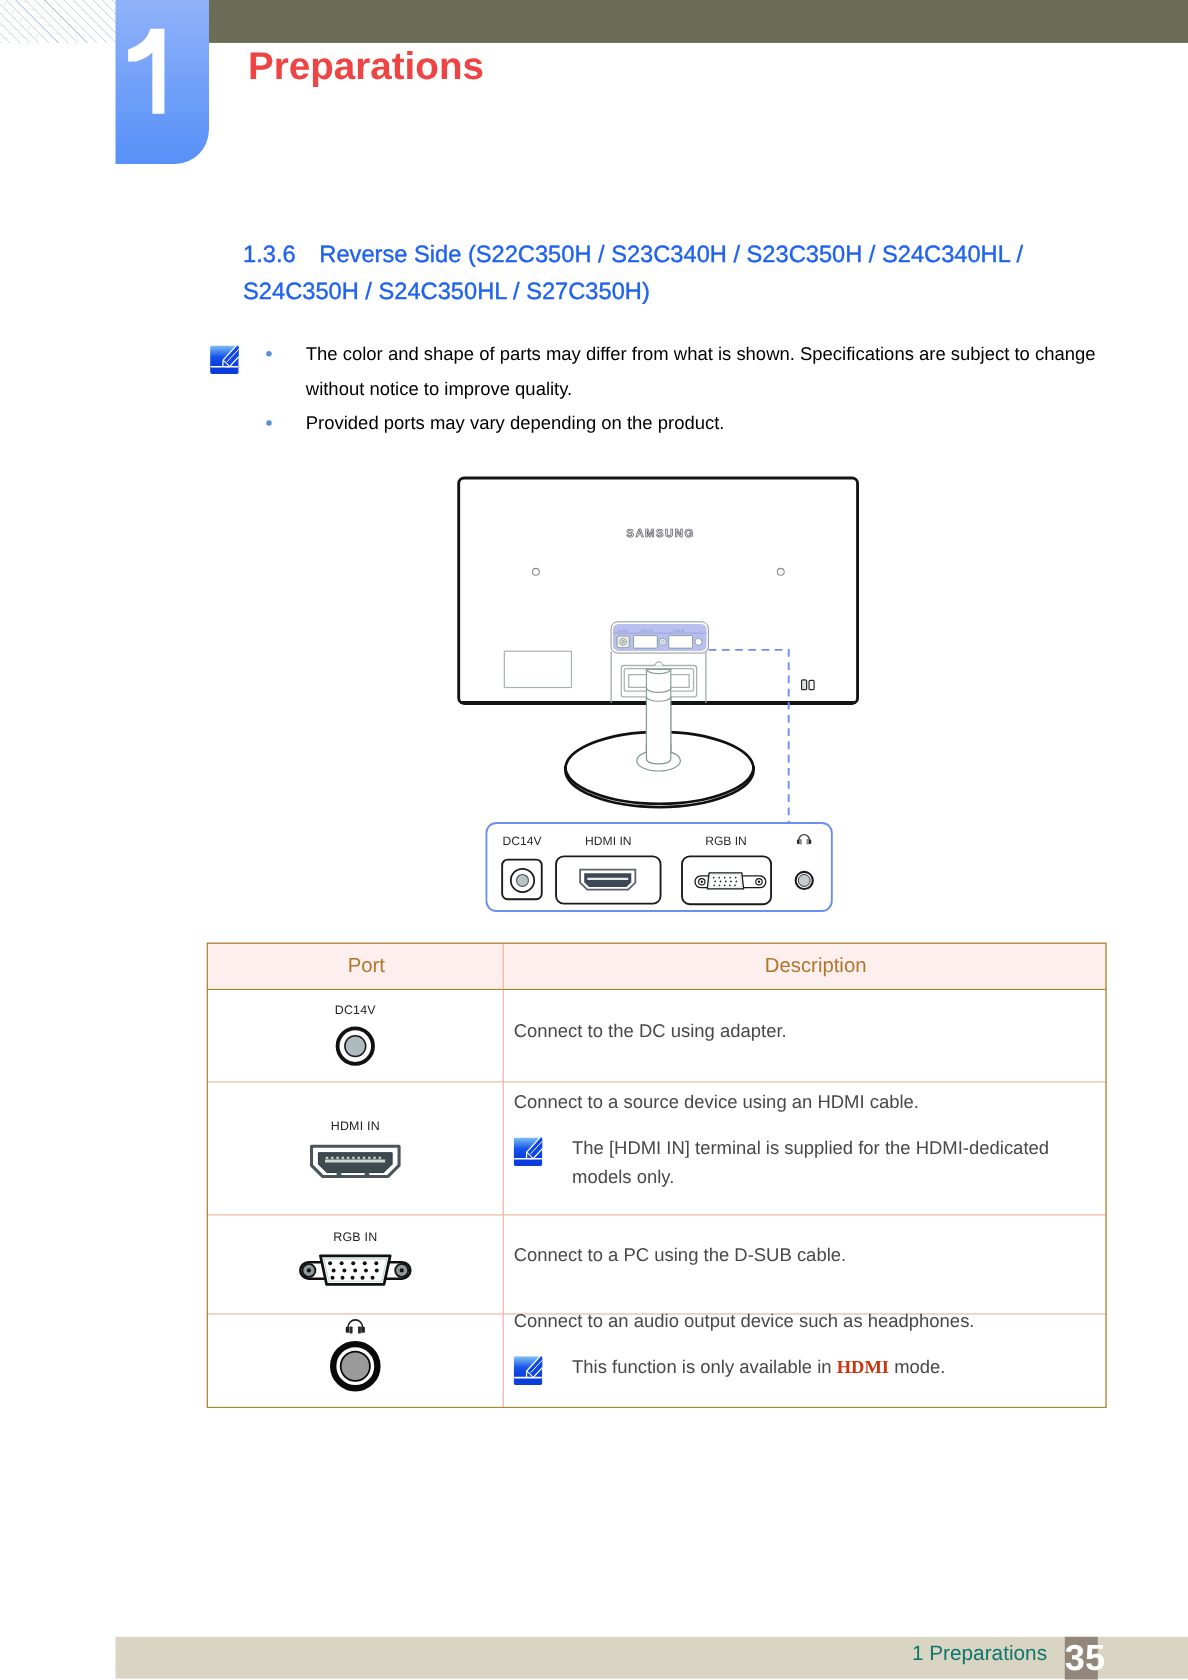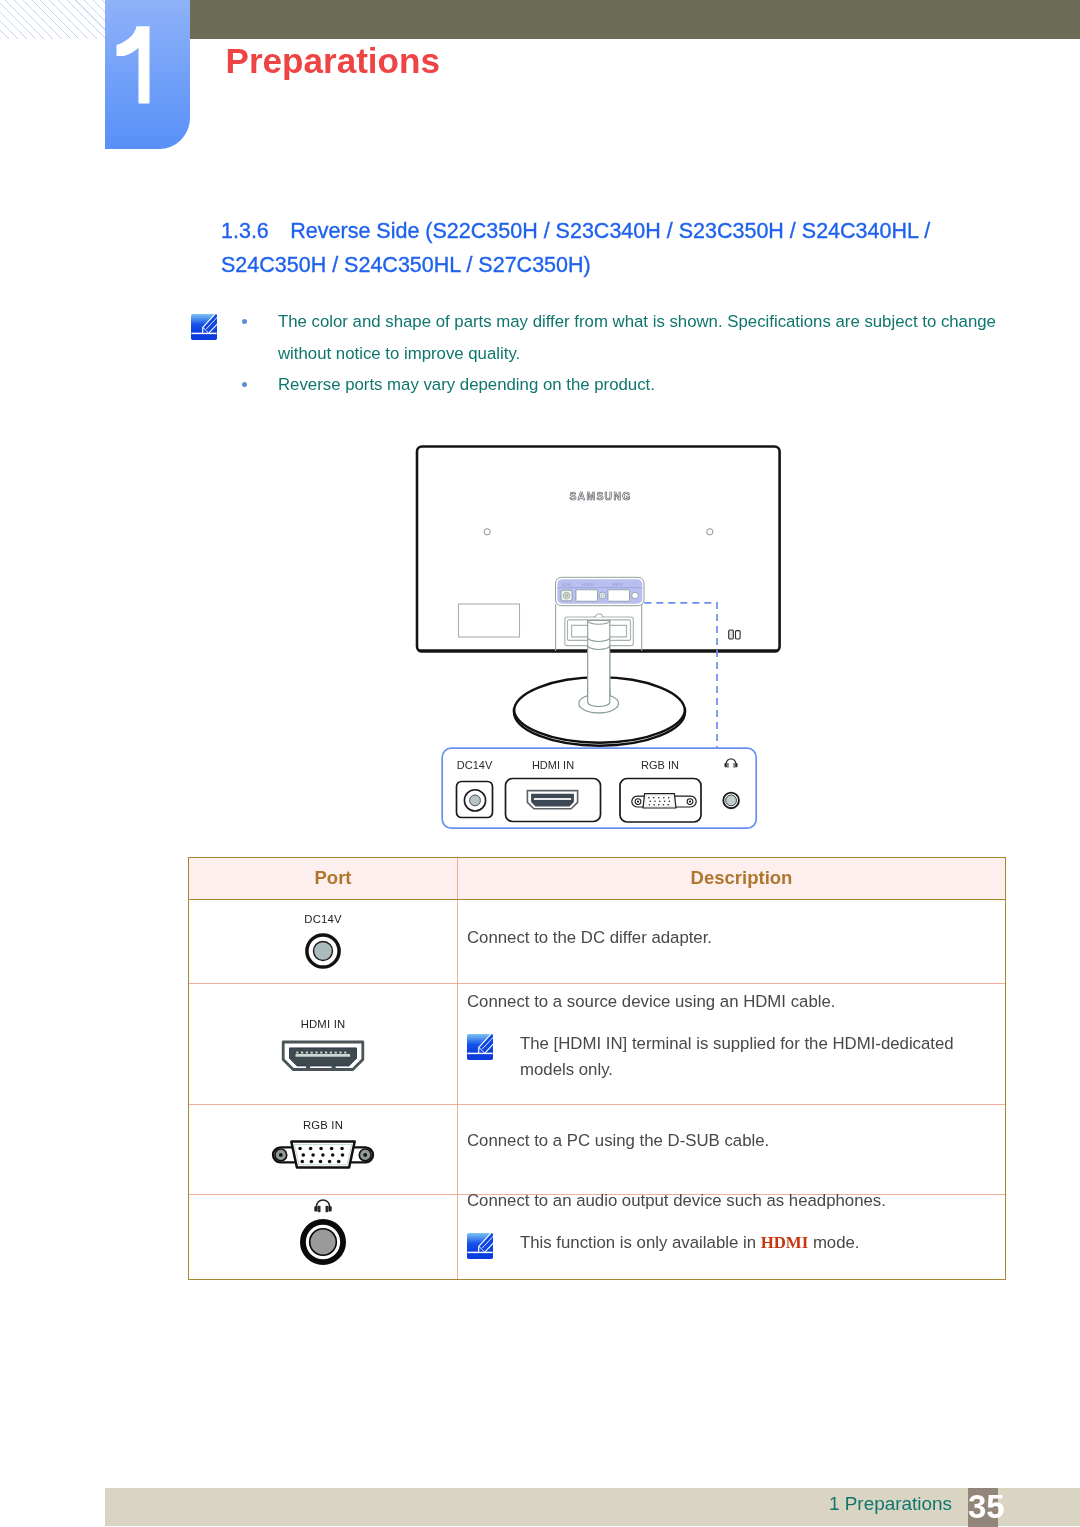--- a/index.html
+++ b/index.html
@@ -17,34 +17,34 @@
   #chaptab { position:absolute; left:105px; top:0; width:85.3px; height:148.6px;
      background:linear-gradient(180deg,#8FB2F9 0%, #5790F8 100%);
      border-bottom-right-radius:31px; }
   #chapnum { position:absolute; left:0; top:0; }
   #chaptitle { position:absolute; left:225.5px; top:40.5px; font-size:35.1px; color:#ef4444; font-weight:bold; line-height:40px;}
   #sectitle { position:absolute; left:189px; top:214px; width:715px; font-size:21.5px;
     color:#1E62EE; line-height:34px;margin-left:32px;
     -webkit-text-stroke:0.35px #1E62EE; }
   #noteicon1 { position:absolute; left:191px; top:314px; width:26px; height:26px;}
   #bullets { position:absolute; left:238px; top:306px; width:760px; }
-  .blrow { position:relative; padding-left:40px; font-size:16.8px; color:#0f766e; line-height:31.5px; }
+  .blrow { position:relative; padding-left:40px; font-size:16.8px; color:#000000; line-height:31.5px; }
   .blrow .dot { position:absolute; left:4px; top:13px; width:5px; height:5px; border-radius:50%; background:#5C8FD8; }
   #diagram { display:block; }
   #footbar { position:absolute; left:105px; top:1488px; width:975px; height:38px; background:#DAD5C2; }
   #foottext { position:absolute; left:829px; top:1491px; font-size:18.9px; color:#0f766e; line-height:26px;}
   #pagebox { position:absolute; left:968px; top:1488px; width:30px; height:39px; background:#92867B; }
   #pagenum { color:#fff; font-size:33px; font-weight:bold; text-align:center; line-height:1; padding-top:2px; }
   
   #ptable { position:absolute; left:188px; top:856.5px; width:818px; border-collapse:collapse;
       table-layout:fixed; }
   #ptable col.c1 { width:269px; }
   #ptable th, #ptable td { border-left:1px solid #EFAF9C; border-right:1px solid #EFAF9C;
       border-top:1px solid #EFAF9C; border-bottom:1px solid #EFAF9C; padding:0; vertical-align:middle; }
-  #ptable thead th { background:#FDEFED; color:#B0762E; font-size:18.5px; font-weight:bold; height:42px;
+  #ptable thead th { background:#FDEFED; color:#B0762E; font-size:18.5px; font-weight:normal; height:42px;
       border-bottom:1.6px solid #A8862F; text-align:center;padding-left:20px; }
   #ptable tbody td { font-size:16.8px; color:#484848; }
   .tbl-frame { position:absolute; left:188px; top:856.5px; width:818px; height:423px;
       border:1.6px solid #A8862F; pointer-events:none; z-index:5; }
   .desc { padding:0 0 0 9px; line-height:26.1px; position:relative; }
   .portcell { text-align:center; }
   .portlbl { position:relative; }
   .portlbl { font-size:11.3px; color:#222; letter-spacing:.2px; display:block; position:relative; }
   .tnote { display:flex; margin-top:16px; line-height:26px; }
   .tnote .ni { flex:0 0 26px; margin-right:27px; line-height:0; align-self:flex-start; margin-top:3px; }
@@ -75,23 +75,23 @@
   </linearGradient>
       </defs>
   <rect x="0" y="0" width="26" height="26" rx="1.8" fill="url(#ngrad)"></rect>
   <path d="M0.4 19.4 H25.6" stroke="#fff" stroke-width="1.5" fill="none"></path>
   <path d="M25.4 -1.4 L11.8 13.4 L11.6 19.0 L17.6 19.4 L29.0 7.0 Z" fill="#0F46E4" stroke="#fff" stroke-width="1.15" stroke-linejoin="round"></path>
   <path d="M11.8 13.4 L15.2 16.5 L17.6 19.4" stroke="#fff" stroke-width="0.95" fill="none"></path>
   <path d="M27.2 2.2 L15.4 14.9" stroke="#fff" stroke-width="0.9" fill="none"></path>
 </svg></div>
 <div id="bullets">
     <div class="blrow"><span class="dot"></span><span>The color and shape of parts may differ from what is shown. Specifications are subject to change without notice to improve quality.</span></div>
-    <div class="blrow"><span class="dot"></span><span>Reverse ports may vary depending on the product.</span></div>
+    <div class="blrow"><span class="dot"></span><span>Provided ports may vary depending on the product.</span></div>
   </div>
-<div style="position:absolute;left:400px;top:432px;width:400px;height:420px">
+<div style="position:absolute;left:400px;top:420px;width:400px;height:420px">
 <svg id="diagram" width="400" height="420" viewBox="0 0 400 420" shape-rendering="geometricPrecision">
 
   <g>
     <ellipse cx="199.5" cy="279.5" rx="85.6" ry="34.2" fill="#fff" stroke="#111" stroke-width="2.4"></ellipse>
     <path d="M113.9 276.5 a85.6 34.2 0 0 0 171.2 0" fill="none" stroke="#111" stroke-width="2.4"></path>
   </g>
 
   <g stroke="#8d9e9c" fill="#fff" stroke-width="1.15">
     <path d="M187.7 188.5 v82 h22.1 v-82 z"></path>
     <ellipse cx="198.7" cy="188.5" rx="11.05" ry="3.8"></ellipse>
@@ -242,21 +242,21 @@
   <tbody>
     <tr style="height:84.5px">
       <td class="portcell">
         <span class="portlbl" style="top:10px">DC14V</span>
         <svg width="46" height="46" viewBox="0 0 46 46" style="margin-top:13px">
           <circle cx="23" cy="23" r="16.1" fill="#fff" stroke="#111" stroke-width="3.5"></circle>
           <circle cx="23" cy="23" r="9.5" fill="#acbcbe" stroke="#1b1b1b" stroke-width="1.4"></circle>
         </svg>
       </td>
       <td>
-        <div class="desc" style="top:-3px"><span>Connect to the DC differ adapter.</span></div>
+        <div class="desc" style="top:-3px"><span>Connect to the DC using adapter.</span></div>
       </td>
     </tr>
     <tr style="height:121px">
       <td class="portcell">
         <span class="portlbl" style="top:6px">HDMI IN</span>
         <svg width="84" height="32" viewBox="0 0 84 32" style="margin-top:16px">
           <path d="M2.2 2.0 h79.6 v17.5 l-10.0 10.0 h-59.6 l-10.0 -10.0 z" fill="#fff" stroke="#4b5458" stroke-width="2.8" stroke-linejoin="round"></path>
           <path d="M8.5 7.9 h67 v10.4 l-7.6 7.6 h-51.8 l-7.6 -7.6 z" fill="#3f4a4e" stroke="#2b3550" stroke-width="0.9"></path>
           <rect x="25.0" y="25.4" width="4.2" height="3.6" fill="#3f5456"></rect>
           <rect x="50.5" y="25.4" width="4.2" height="3.6" fill="#3f5456"></rect>

